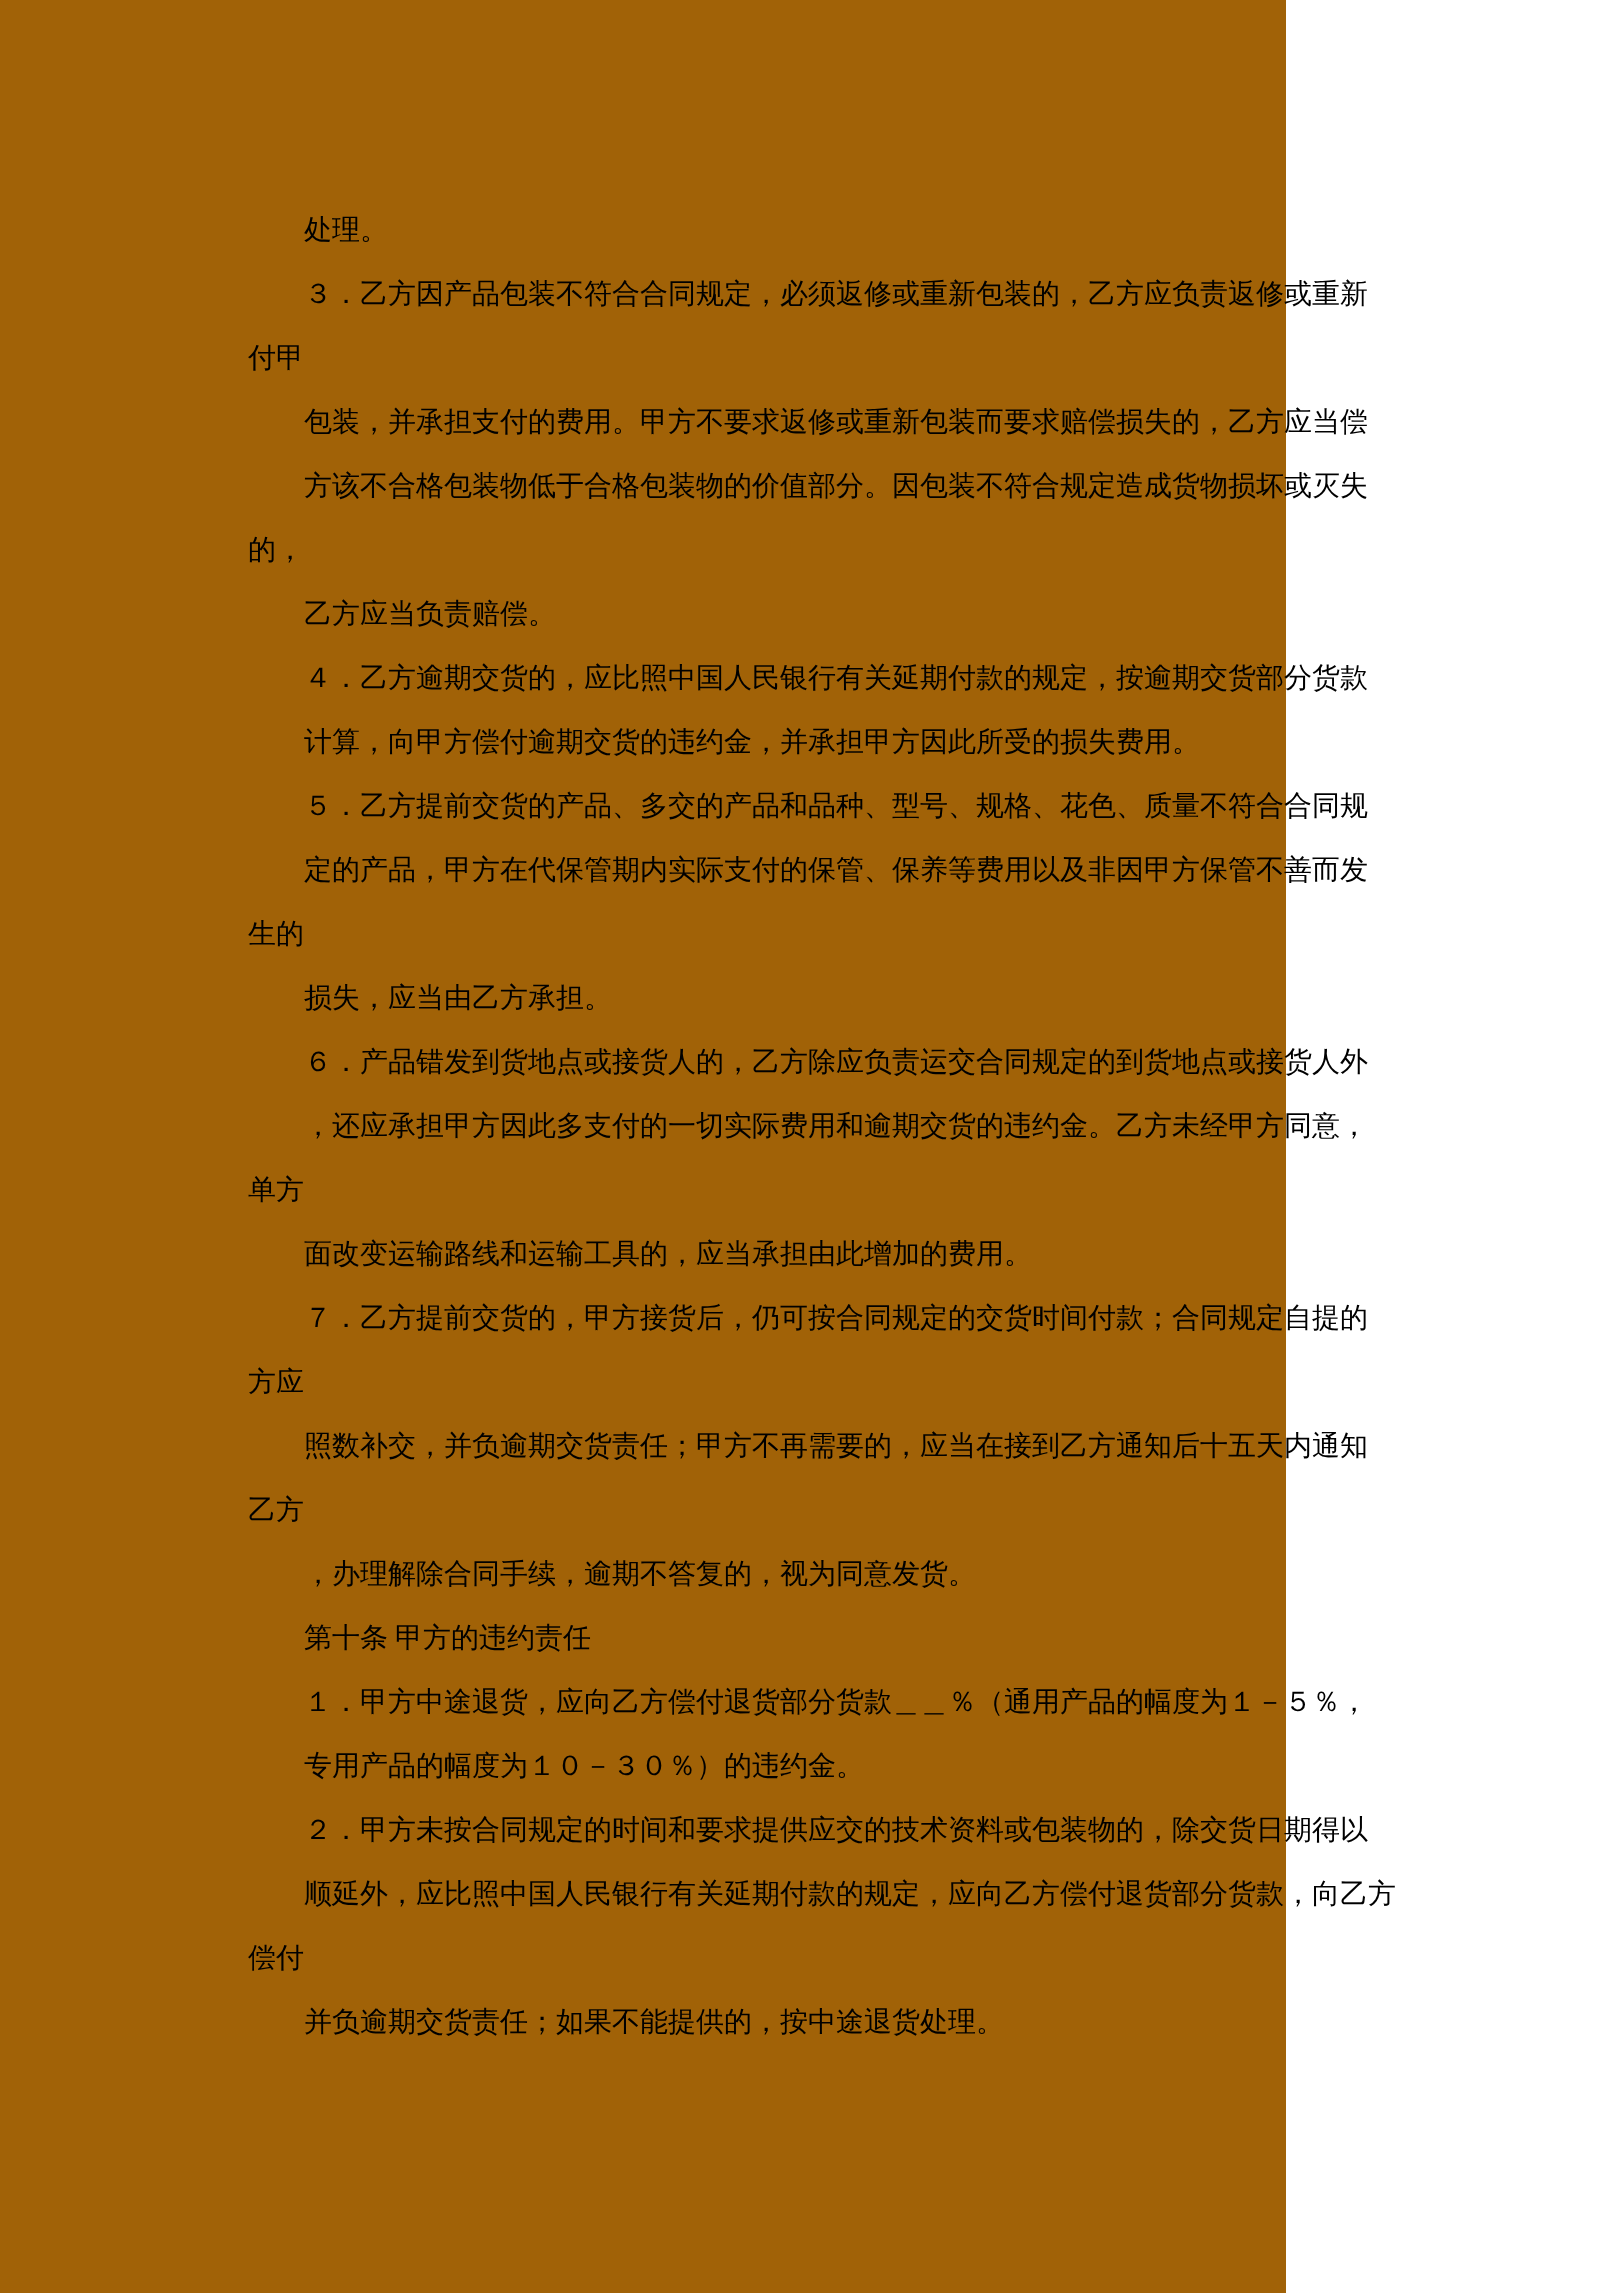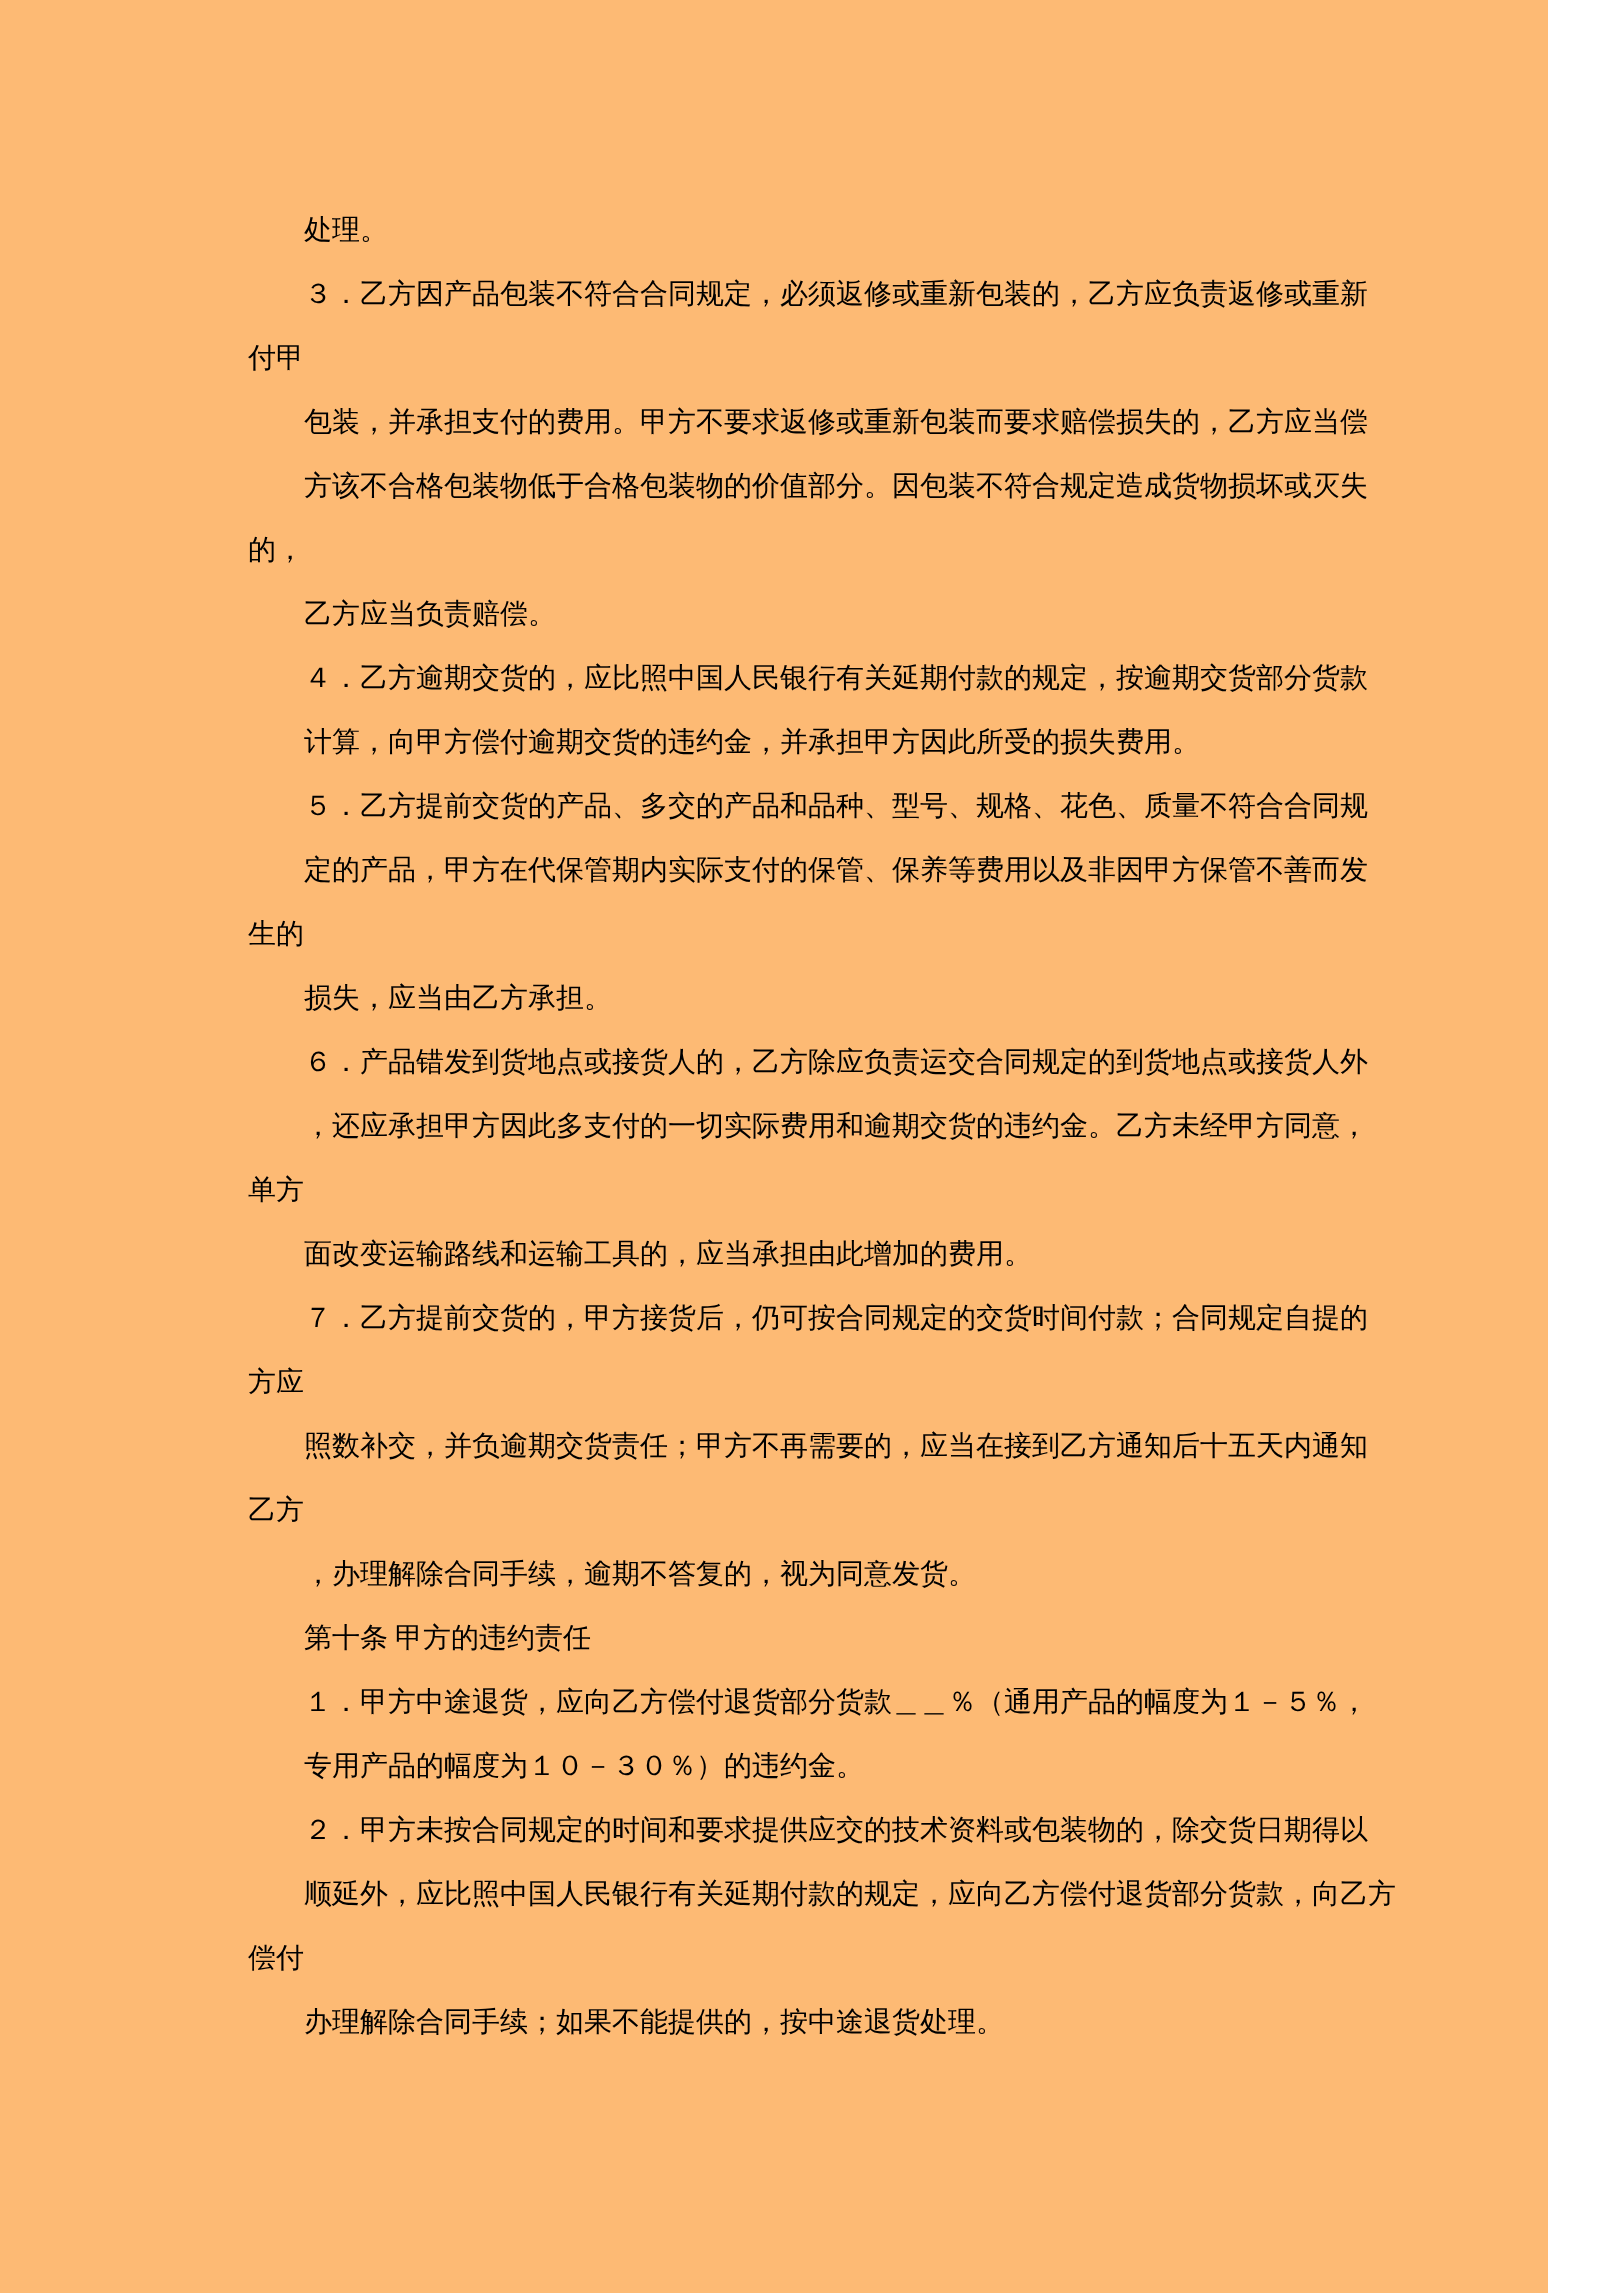--- a/index.html
+++ b/index.html
@@ -11,23 +11,23 @@
     width: 1623px;
     height: 2294px;
     position: relative;
     overflow: hidden;
     font-family: "Liberation Serif", "DejaVu Serif", serif;
   }
   .page {
     position: absolute;
     top: 0;
     left: 0;
-    width: 1548px;
+    width: 1286px;
     height: 2294px;
-    background: #fdba74;
+    background: #a16207;
     color: #000000;
     box-sizing: border-box;
     padding: 198px 155px 12px 248px;
   }
   .line {
     white-space: nowrap;
     font-size: 28px;
     line-height: 64px;
     height: 64px;
     color: #000000;
@@ -61,15 +61,15 @@
   <div class="line">方应</div>
   <div class="line ind">照数补交，并负逾期交货责任；甲方不再需要的，应当在接到乙方通知后十五天内通知</div>
   <div class="line">乙方</div>
   <div class="line ind">，办理解除合同手续，逾期不答复的，视为同意发货。</div>
   <div class="line ind">第十条 甲方的违约责任</div>
   <div class="line ind">１．甲方中途退货，应向乙方偿付退货部分货款＿＿％（通用产品的幅度为１－５％，</div>
   <div class="line ind">专用产品的幅度为１０－３０％）的违约金。</div>
   <div class="line ind">２．甲方未按合同规定的时间和要求提供应交的技术资料或包装物的，除交货日期得以</div>
   <div class="line ind">顺延外，应比照中国人民银行有关延期付款的规定，应向乙方偿付退货部分货款，向乙方</div>
   <div class="line">偿付</div>
-  <div class="line ind">办理解除合同手续；如果不能提供的，按中途退货处理。</div>
+  <div class="line ind">并负逾期交货责任；如果不能提供的，按中途退货处理。</div>
 </div>
 
 
 </body></html>

